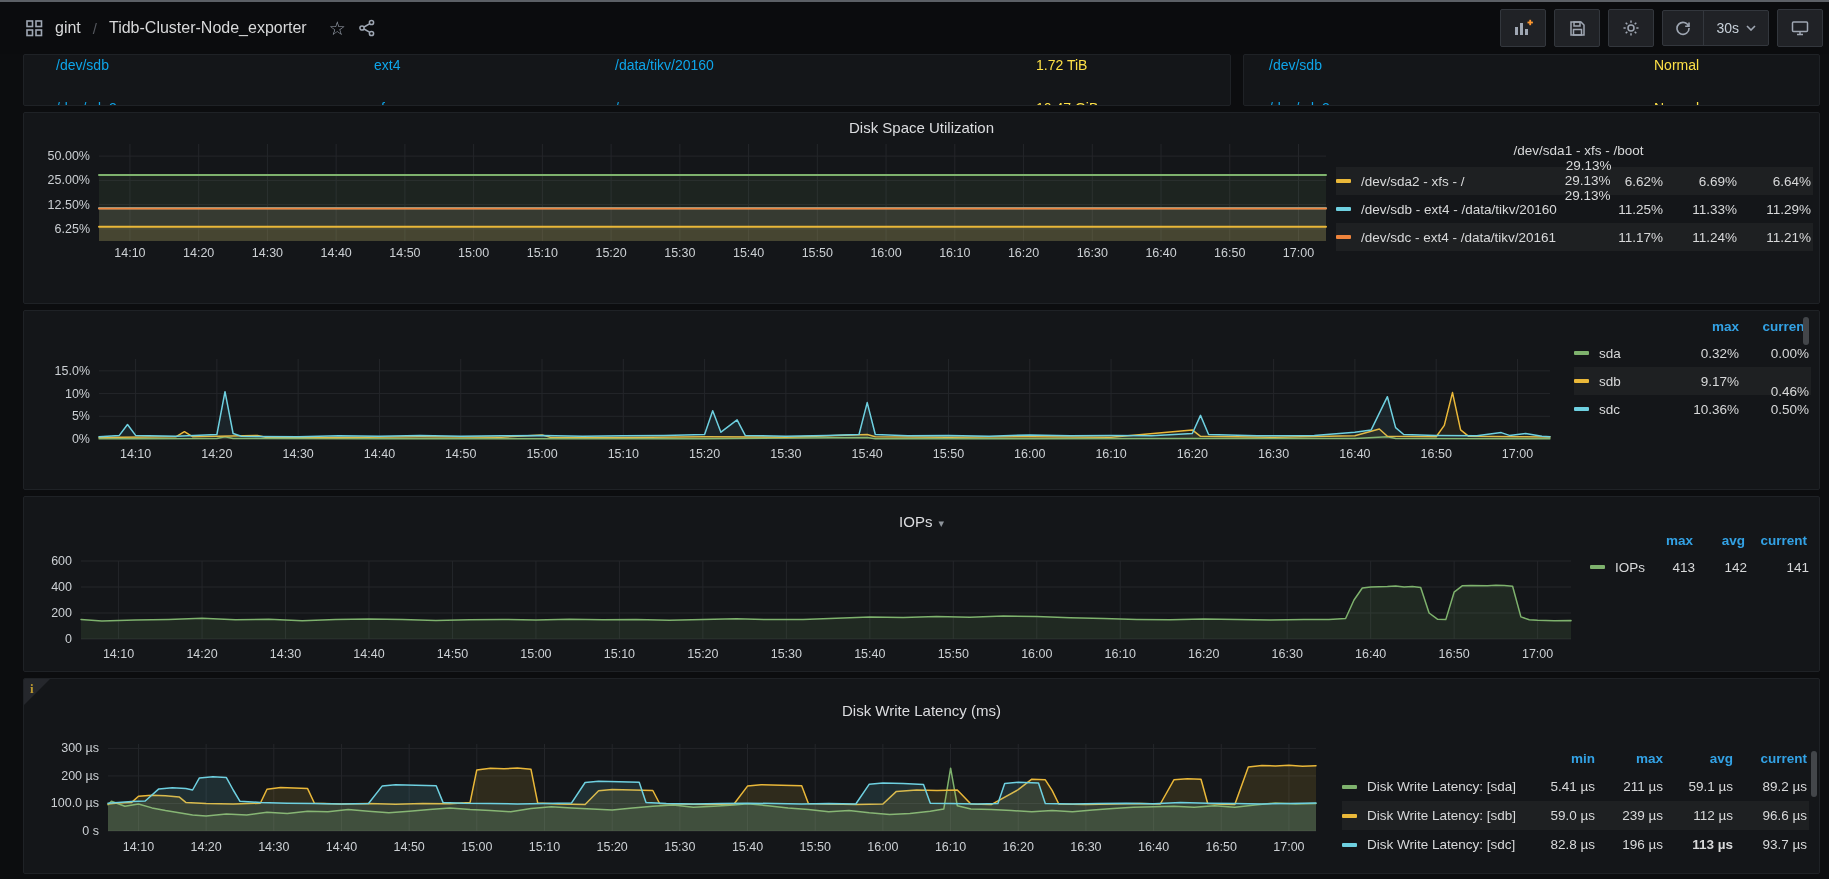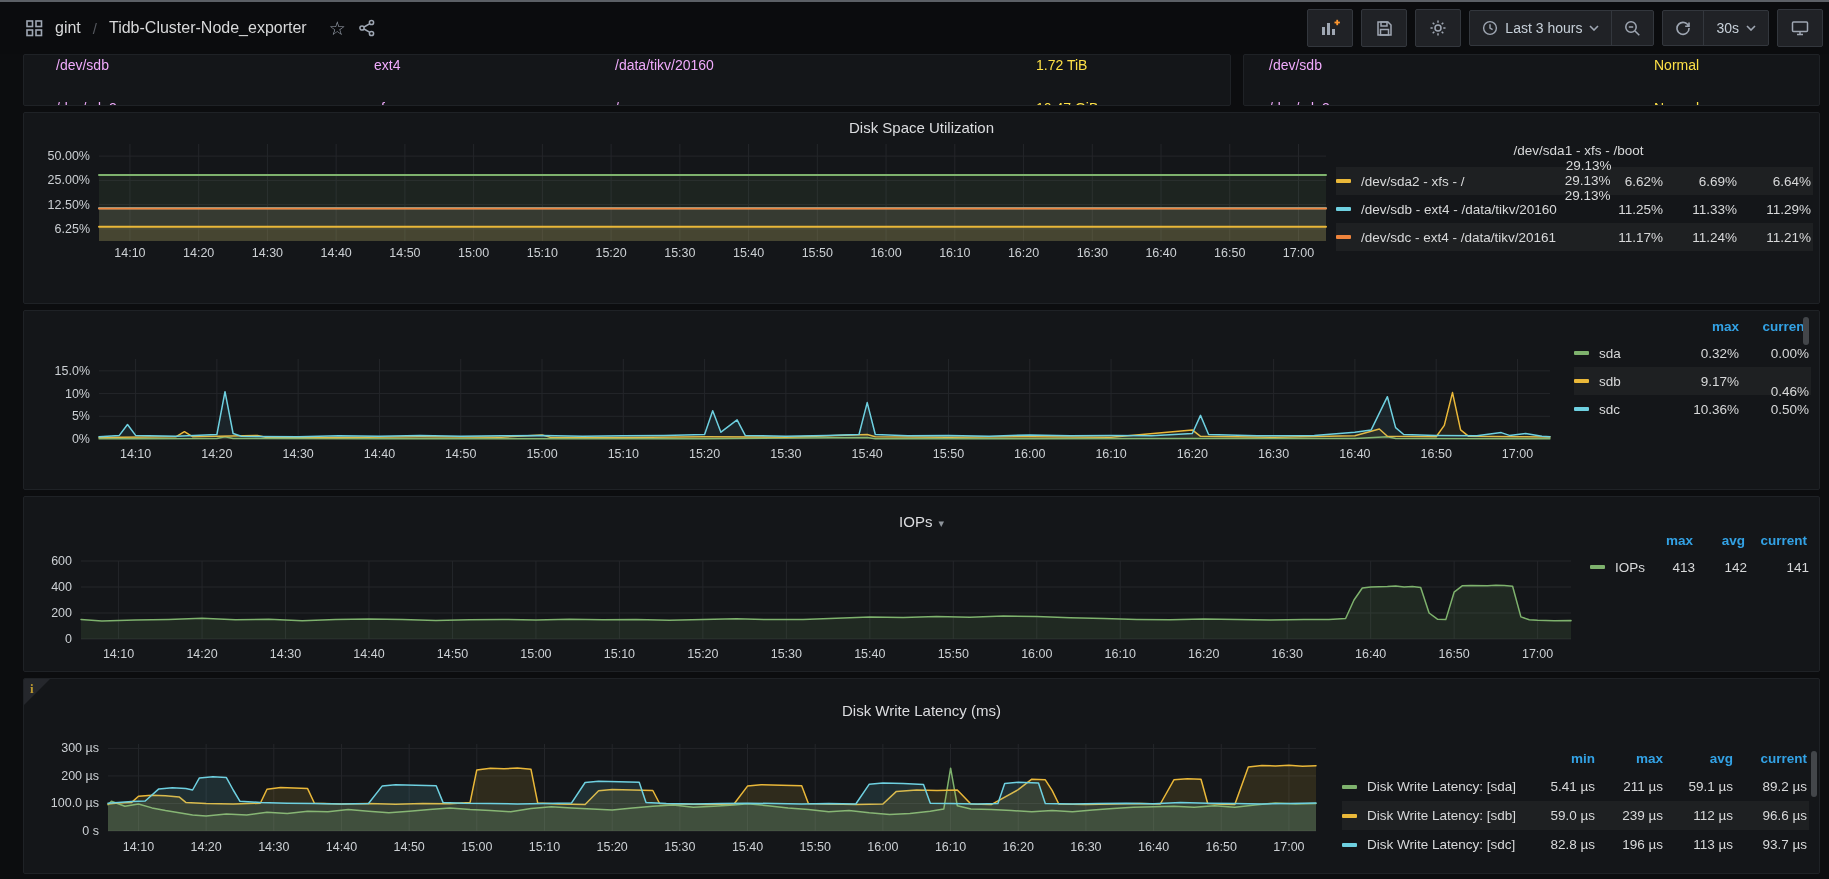--- a/index.html
+++ b/index.html
@@ -29,21 +29,21 @@
   
   .legend{position:absolute;font-size:13.5px;}
   .leg-row{display:flex;align-items:center;padding:0 2px 0 0;}
   .leg-row.stripe{background:rgba(255,255,255,0.045);}
   .leg-color{width:15px;height:4px;border-radius:1px;flex:none;cursor:pointer;}
   .leg-name{margin-left:10px;flex:1;color:#d8d9da;white-space:nowrap;cursor:pointer;}
   .leg-val{text-align:right;color:#d8d9da;flex:none;}
   .leg-head{color:#33a2e5;font-weight:bold;cursor:pointer;}
   .scroll-thumb{position:absolute;width:6px;border-radius:3px;background:#43464a;cursor:pointer;}
   
-  .tcell{position:absolute;font-size:14px;color:#f0abfc;white-space:nowrap;line-height:18px;}
+  .tcell{position:absolute;font-size:14px;color:#0ea5e9;white-space:nowrap;line-height:18px;}
   .tcell.green{color:#fde047;}
   
   .info-corner{position:absolute;left:0;top:0;width:0;height:0;
                border-left:26px solid #25272c;border-bottom:26px solid transparent;}
   .info-i{position:absolute;left:6px;top:2px;font-size:13px;font-weight:bold;color:#bf9b30;
           font-family:"Liberation Serif",serif;cursor:pointer;}
 </style>
 </head>
 <body>
 
@@ -91,43 +91,20 @@
         <path d="M2 2h10l3 3v10H2z"></path>
           <rect x="5" y="2" width="6" height="4"></rect>
           <rect x="4.5" y="9.5" width="8" height="5.5"></rect>
         </svg>
     </div>
     <div class="btn square">
       <svg width="18" height="18" viewBox="0 0 18 18" fill="none" stroke="#9fa7b3" stroke-width="1.5">
         <circle cx="9" cy="9" r="3"></circle>
         <path d="M9 1.5v2.2M9 14.3v2.2M1.5 9h2.2M14.3 9h2.2M3.7 3.7l1.6 1.6M12.7 12.7l1.6 1.6M14.3 3.7l-1.6 1.6M5.3 12.7l-1.6 1.6"></path>
         </svg>
-    </div>
-    <div class="btn-group">
-      <div class="btn-seg">
-        <span class="nav-icon">
-          <svg width="16" height="16" viewBox="0 0 16 16" fill="none" stroke="#9fa7b3" stroke-width="1.4">
-            <circle cx="8" cy="8" r="6.4"></circle>
-              <path d="M8 4.2V8l2.6 1.6"></path>
-            </svg>
-        </span>
-        <span>Last 3 hours</span>
-        <span class="nav-icon">
-          <svg width="10" height="6" viewBox="0 0 10 6" fill="none" stroke="#9fa7b3" stroke-width="1.6">
-              <path d="M1 1l4 4 4-4"></path>
-            </svg>
-        </span>
-      </div>
-      <div class="btn-div"></div>
-      <div class="btn-seg">
-        <svg width="17" height="17" viewBox="0 0 17 17" fill="none" stroke="#9fa7b3" stroke-width="1.5">
-          <circle cx="7" cy="7" r="5.2"></circle>
-            <path d="M11 11l4.3 4.3M4.8 7h4.4"></path>
-          </svg>
-      </div>
     </div>
     <div class="btn-group">
       <div class="btn-seg">
         <svg width="16" height="16" viewBox="0 0 16 16" fill="none" stroke="#9fa7b3" stroke-width="1.6">
           <path d="M13.6 6.2A6 6 0 1 0 14 8"></path>
             <path d="M14 2.4v3.8h-3.8" fill="none"></path>
           </svg>
       </div>
       <div class="btn-div"></div>
       <div class="btn-seg">
@@ -486,19 +463,19 @@
           <span class="leg-val" style="width: 70px;">59.0 µs</span>
           <span class="leg-val" style="width: 68px;">239 µs</span>
           <span class="leg-val" style="width: 70px;">112 µs</span>
           <span class="leg-val" style="width: 74px;">96.6 µs</span>
         </div>
         <div class="leg-row" style="height: 29px;">
           <span class="leg-color" style="background: rgb(110, 208, 224);"></span>
           <span class="leg-name">Disk Write Latency: [sdc]</span>
           <span class="leg-val" style="width: 70px;">82.8 µs</span>
           <span class="leg-val" style="width: 68px;">196 µs</span>
-          <span class="leg-val" style="width: 70px;">113 µs</span>
+          <span class="leg-val" style="width: 70px; font-weight: bold;">113 µs</span>
           <span class="leg-val" style="width: 74px;">93.7 µs</span>
         </div>
       </div>
     </div>
   <div class="scroll-thumb" style="right:2px;top:72px;height:46px;"></div>
 </div>
 
 </body></html>

